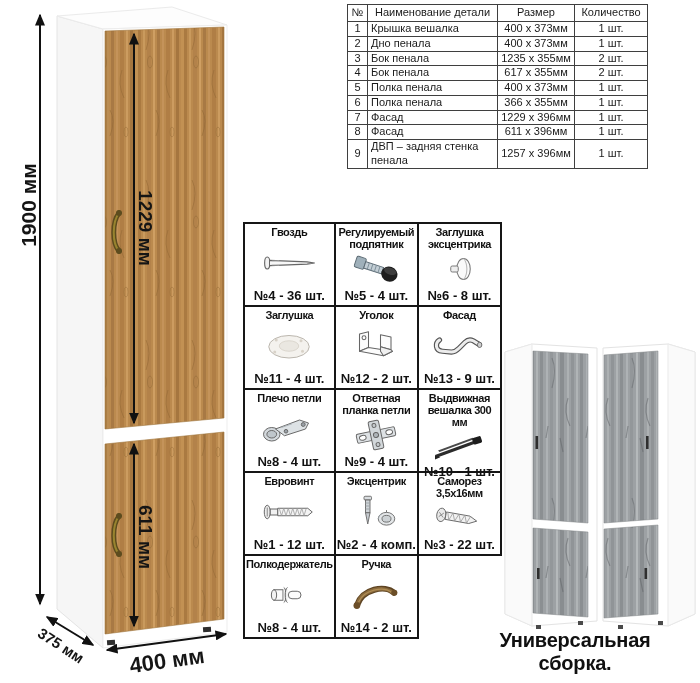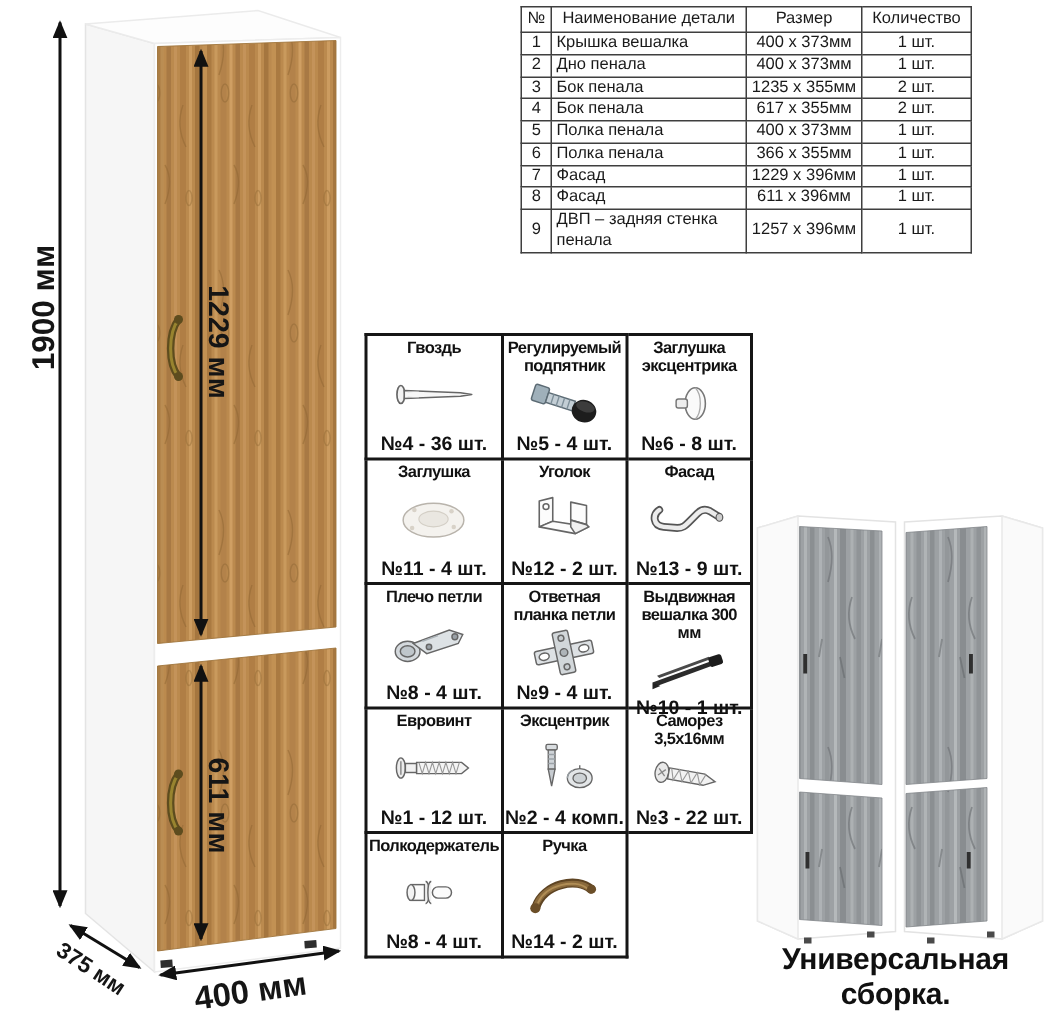--- a/index.html
+++ b/index.html
@@ -23,21 +23,21 @@
   .hw-table td.ghost{border:none;background:transparent;}
   .hw-cell{display:flex;flex-direction:column;align-items:center;justify-content:space-between;
            height:81px;padding:2px 1px 2px;box-sizing:border-box;}
   .hw-title{font-weight:700;font-size:11px;line-height:1.1;text-align:center;
             letter-spacing:-0.4px;color:#111;}
   .hw-icon{flex:1;display:flex;align-items:center;justify-content:center;}
   .hw-icon svg{width:72px;height:36px;}
   .hw-count{font-weight:700;font-size:13px;color:#111;white-space:nowrap;}
 
   
-  .caption{position:absolute;left:494px;top:629px;width:206px;text-align:center;
+  .caption{position:absolute;left:472px;top:629px;width:206px;text-align:center;
            font-size:20px;font-weight:700;color:#101010;letter-spacing:-0.2px;}
 
   .dim-label{font-family:"Liberation Sans",sans-serif;font-weight:bold;fill:#151515;}
   svg{display:block;}
   .abs{position:absolute;}
 </style>
 </head>
 <body>
 
 <div class="canvas">

